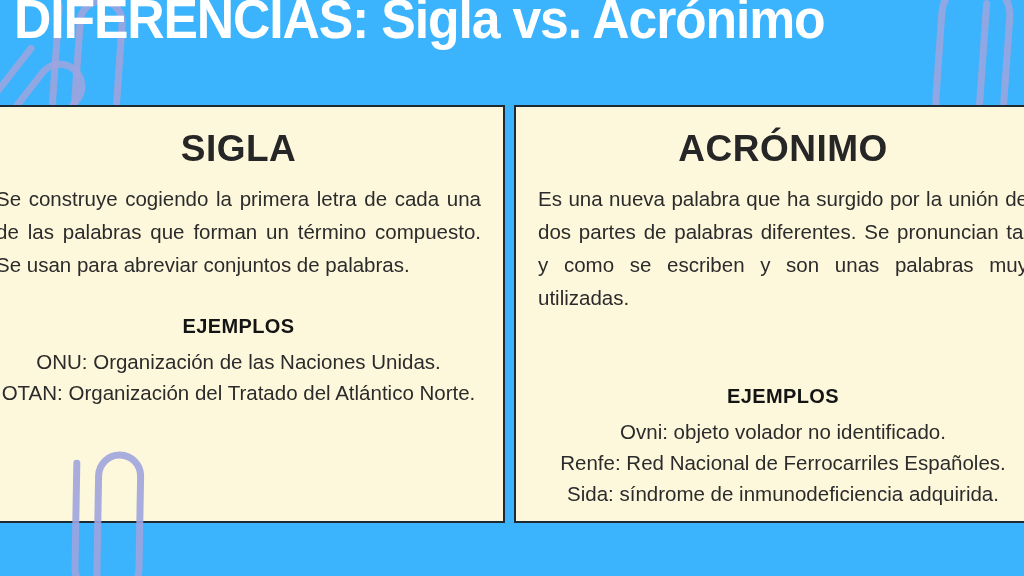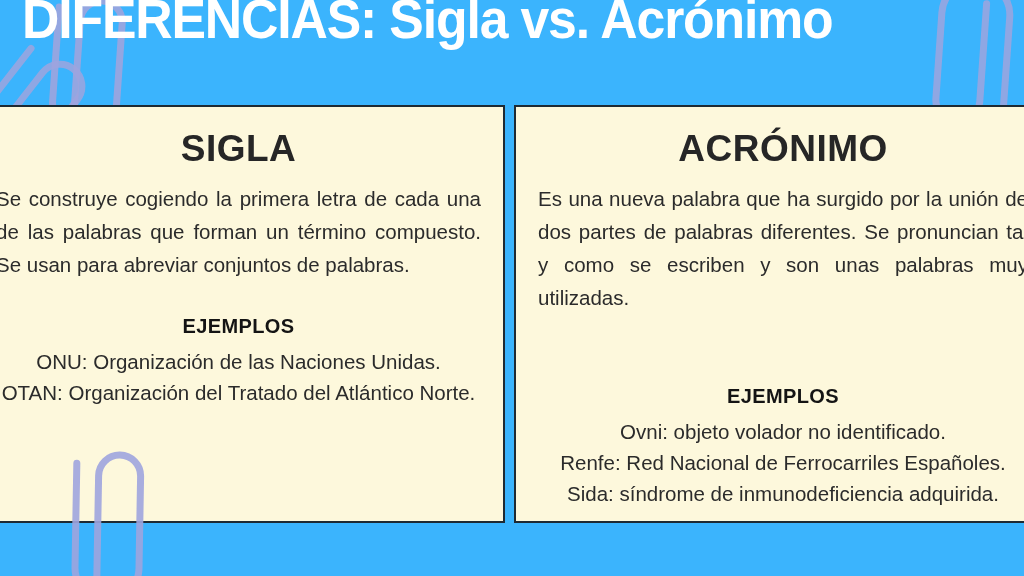--- a/index.html
+++ b/index.html
@@ -20,21 +20,21 @@
   
   .clip {
     position: absolute;
     pointer-events: none;
   }
   .clip svg { display: block; }
 
   
   #title-bar {
     position: absolute;
-    left: 8px;
+    left: 0;
     top: 0;
     width: 828px;
     height: 68px;
     z-index: 5;
     overflow: hidden;
   }
   #page-title {
     position: absolute;
     left: 14px;
     top: -8px;

